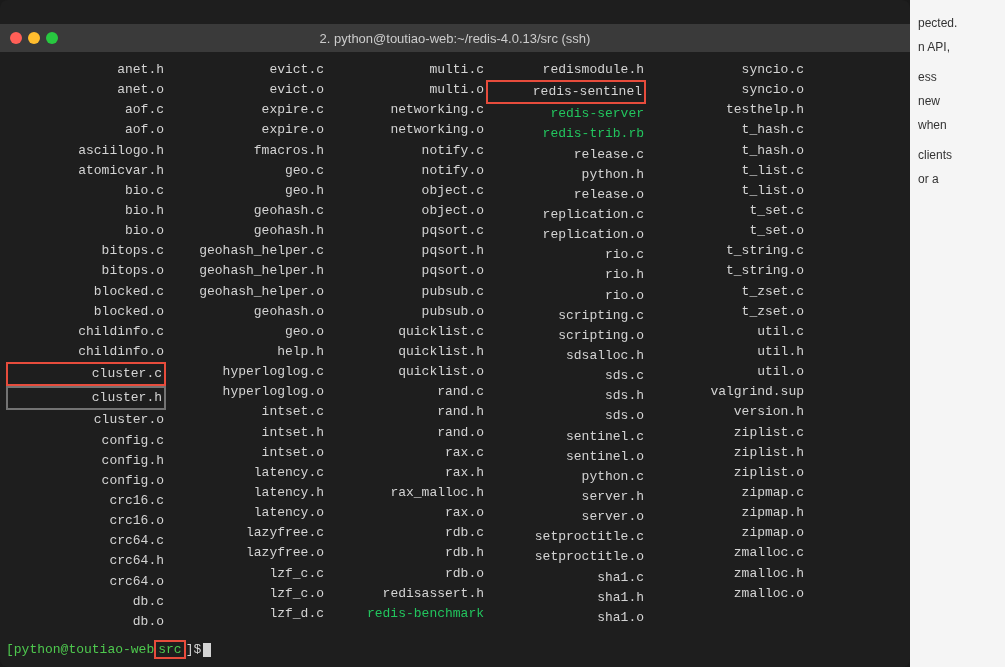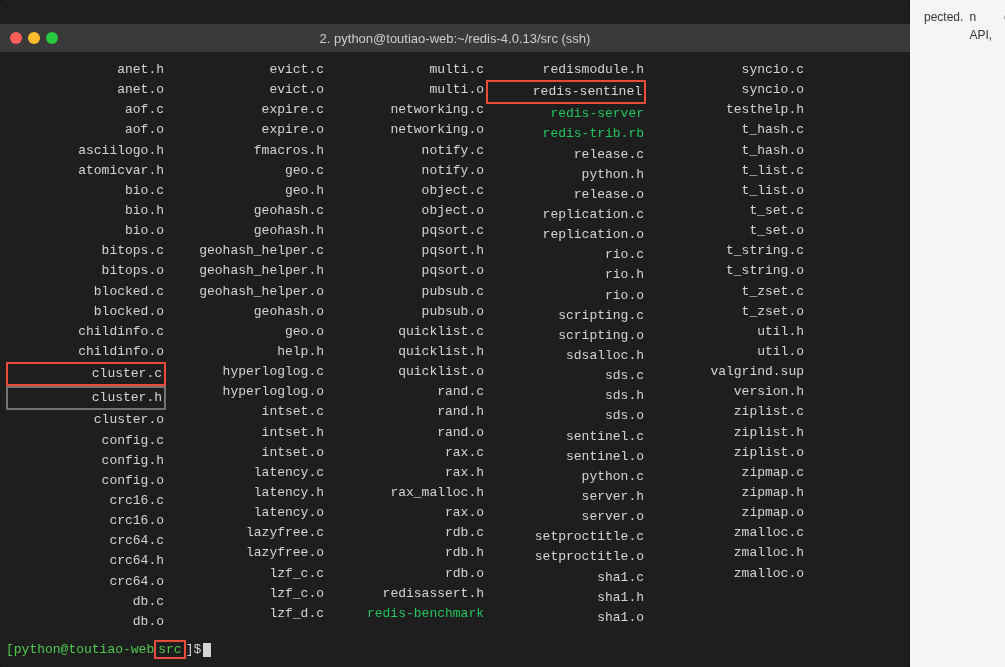--- a/index.html
+++ b/index.html
@@ -101,21 +101,21 @@
     }
 
     .right-panel {
       width: 95px;
       background: #f5f5f5;
       color: #333;
       font-family: Arial, sans-serif;
       font-size: 12px;
       padding: 8px;
       display: flex;
-      flex-direction: row;
+      flex-direction: column;
       gap: 6px;
     }
 
     .right-text {
       color: #333;
       font-size: 12px;
       line-height: 1.5;
     }
 
     
@@ -279,20 +279,21 @@
         <span class="file-item">t_hash.c</span>
         <span class="file-item">t_hash.o</span>
         <span class="file-item">t_list.c</span>
         <span class="file-item">t_list.o</span>
         <span class="file-item">t_set.c</span>
         <span class="file-item">t_set.o</span>
         <span class="file-item">t_string.c</span>
         <span class="file-item">t_string.o</span>
         <span class="file-item">t_zset.c</span>
         <span class="file-item">t_zset.o</span>
+        <span class="file-item">util.c</span>
         <span class="file-item">util.h</span>
         <span class="file-item">util.o</span>
         <span class="file-item">valgrind.sup</span>
         <span class="file-item">version.h</span>
         <span class="file-item">ziplist.c</span>
         <span class="file-item">ziplist.h</span>
         <span class="file-item">ziplist.o</span>
         <span class="file-item">zipmap.c</span>
         <span class="file-item">zipmap.h</span>
         <span class="file-item">zipmap.o</span>

